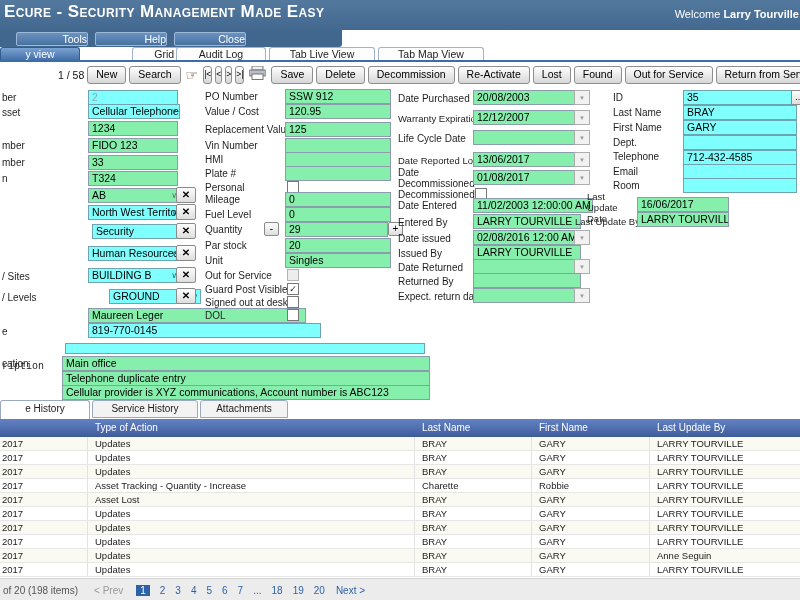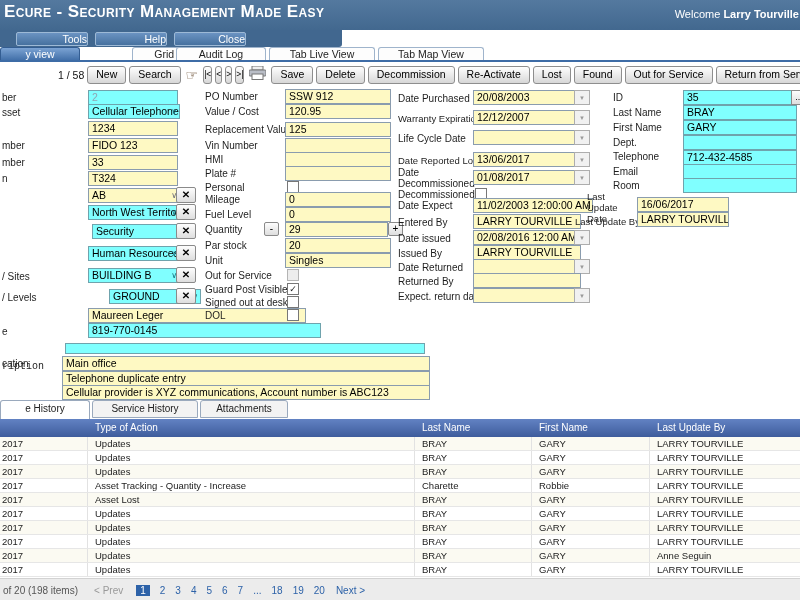--- a/index.html
+++ b/index.html
@@ -31,21 +31,21 @@
            align-items:center;gap:3px;}
   .tcounter{margin-left:58px;font-size:10.5px;color:#111;white-space:nowrap;}
   .tbtn{height:18px;padding:0 8px;background:linear-gradient(#fefefe,#d7d7d7);
         border:1px solid #8e8e8e;border-radius:3px;font-size:10.5px;line-height:15px;
         white-space:nowrap;font-family:inherit;}
   .tnav{padding:0;width:17px;text-align:center;font-size:8.5px;}
   .ticon{border:none;background:none;padding:0 2px;font-size:14px;line-height:16px;color:#5a3c1e;}
   
   .lbl{position:absolute;font-size:10px;color:#1e1e1e;white-space:nowrap;line-height:11px;}
   .lblw{white-space:normal;}
-  .fld{position:absolute;height:13px;border:1px solid #8a9cae;background:#fef9c3;font-size:10.5px;
+  .fld{position:absolute;height:13px;border:1px solid #8a9cae;background:#86efac;font-size:10.5px;
        padding:0 3px;line-height:13px;color:#000;white-space:nowrap;overflow:hidden;}
   .cyan{background:#80ffff;border-color:#6fa3ad;}
   .dim{color:#8fa6b5;}
   .sel .seltext{display:inline-block;}
   .selarrow{position:absolute;right:2px;top:0px;font-size:8px;color:#12707c;line-height:13px;}
   .sel.white .selarrow{color:#667;}
   .xbtn{position:absolute;width:20px;height:16px;background:linear-gradient(#fdfdfd,#dedede);
         border:1px solid #8a8a8a;border-radius:2px;font-size:10px;font-weight:bold;
         text-align:center;line-height:14px;padding:0;font-family:inherit;}
   .cb{position:absolute;width:10px;height:10px;border:1px solid #777;background:#fff;
@@ -210,21 +210,21 @@
   <span class="cb on" style="left:287px;top:283px;">✓</span>
   <span class="cb" style="left:287px;top:296px;"></span>
   <span class="cb" style="left:287px;top:309px;"></span>
 
   <span class="lbl" style="left:398px;top:93px;">Date Purchased</span>
   <span class="lbl" style="left:398px;top:113px;font-size:9.5px;">Warranty Expiration</span>
   <span class="lbl" style="left:398px;top:133px;">Life Cycle Date</span>
   <span class="lbl" style="left:398px;top:155px;font-size:9.5px;">Date Reported Lost</span>
   <span class="lbl lblw" style="left:398px;top:167px;width:64px;">Date Decommissioned</span>
   <span class="lbl" style="left:398px;top:189px;">Decommissioned</span>
-  <span class="lbl" style="left:398px;top:200px;">Date Expect</span>
+  <span class="lbl" style="left:398px;top:200px;">Date Entered</span>
   <span class="lbl" style="left:398px;top:217px;">Entered By</span>
   <span class="lbl" style="left:398px;top:233px;">Date issued</span>
   <span class="lbl" style="left:398px;top:248px;">Issued By</span>
   <span class="lbl" style="left:398px;top:262px;">Date Returned</span>
   <span class="lbl" style="left:398px;top:276px;">Returned By</span>
   <span class="lbl" style="left:398px;top:291px;">Expect. return date</span>
 
   <div class="fld" style="left:473px;top:90px;width:100px;">20/08/2003</div>
   <button class="ddbtn" style="left:574px;top:90px;">▼</button>
   <div class="fld" style="left:473px;top:110px;width:100px;">12/12/2007</div>

